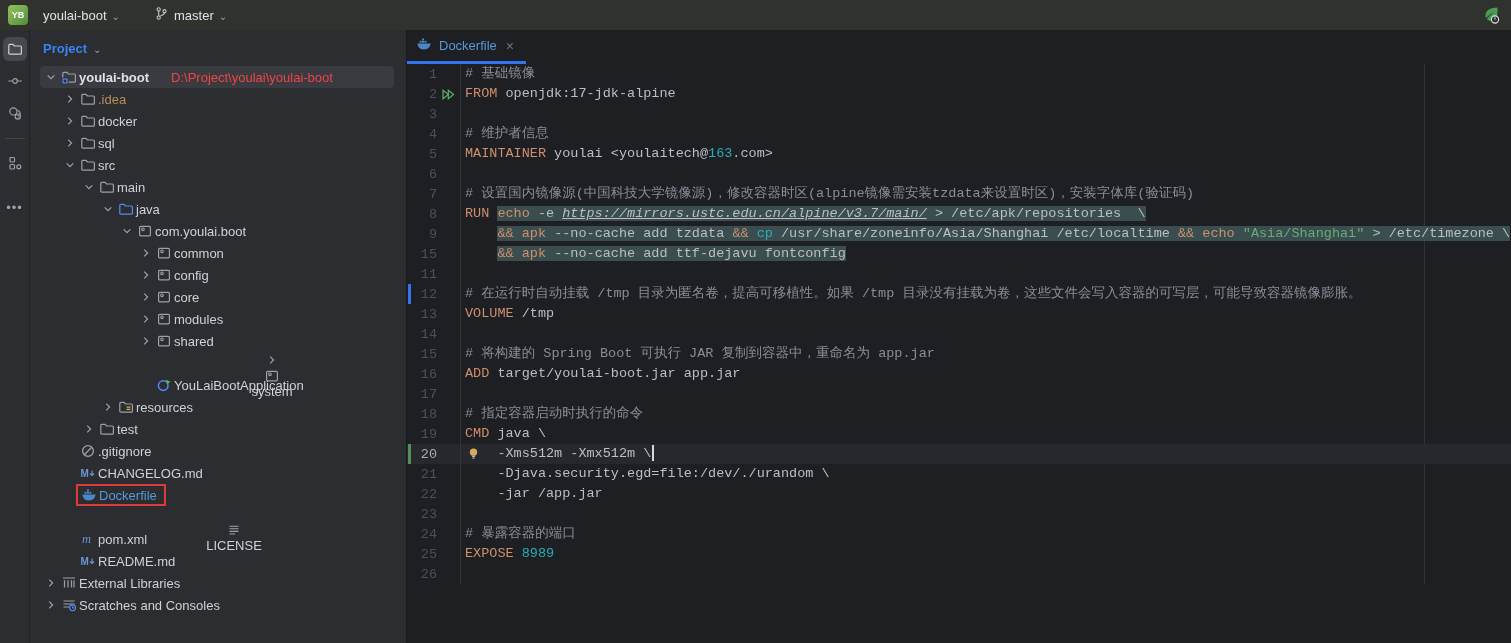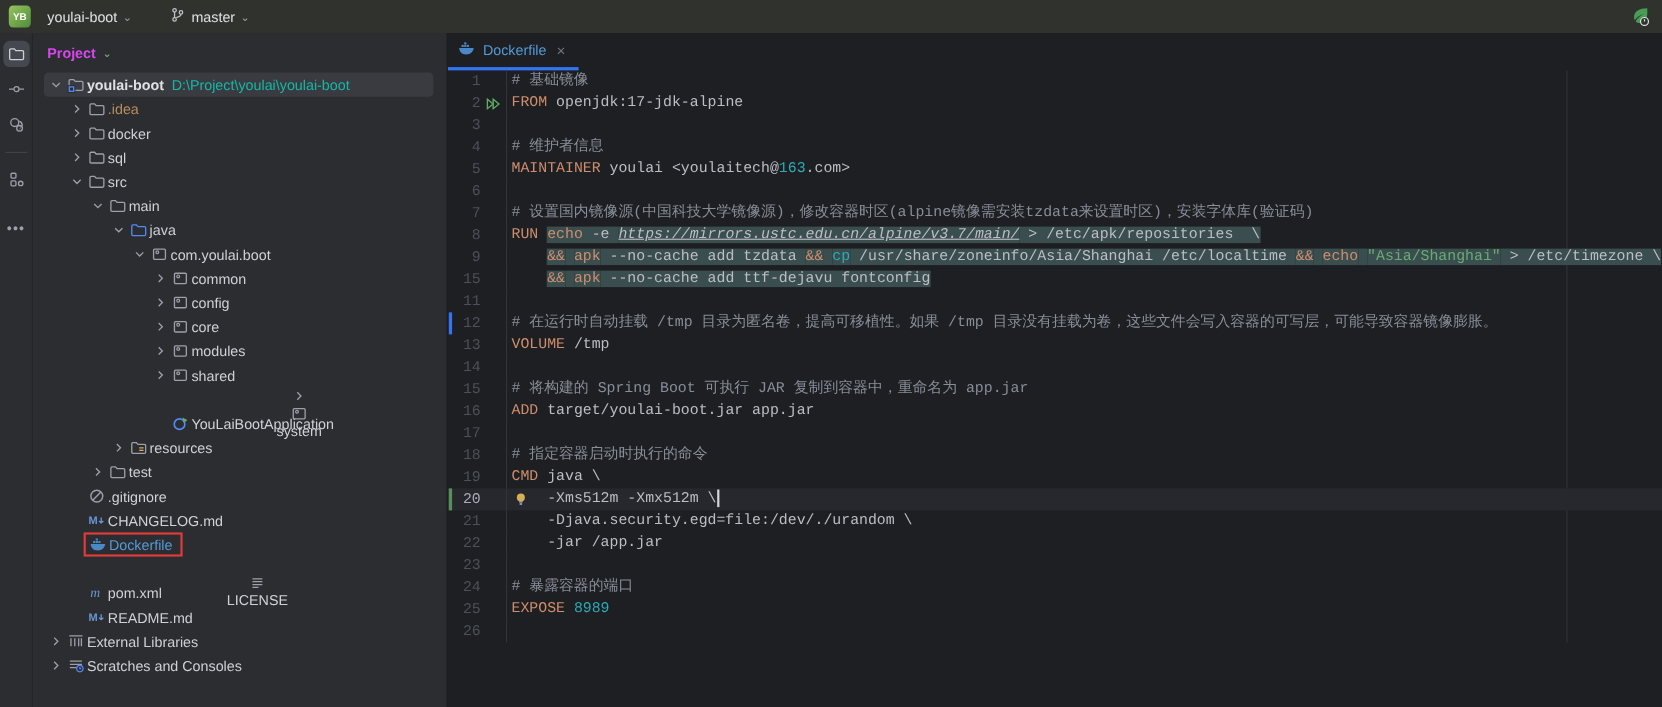--- a/index.html
+++ b/index.html
@@ -20,32 +20,32 @@
   
   .stripe { width:30px; background:#2B2D30; border-right:1px solid #222426; display:flex; flex-direction:column; align-items:center; padding-top:7px; flex:none; }
   .stripe .sitem { width:24px; height:24px; border-radius:6px; display:flex; align-items:center; justify-content:center; margin-bottom:8px; }
   .stripe .sitem.active { background:#45484E; }
   .stripe .sdiv { width:20px; height:1px; background:#43454A; margin:5px 0 12px; }
   .stripe .sitem.more { color:#9DA0A8; font-size:13px; letter-spacing:1px; margin-top:12px; }
 
   
   .panel { width:377px; background:#2B2D30; border-right:1px solid #1A1B1E; flex:none; overflow:hidden; }
   .panel-header { height:36px; display:flex; align-items:center; padding-left:13px; gap:6px; }
-  .panel-title { font-size:13px; font-weight:bold; color:#d946ef; }
+  .panel-title { font-size:13px; font-weight:bold; color:#3b82f6; }
   .tree { font-size:13px; }
   .trow { height:22px; display:flex; align-items:center; position:relative; white-space:nowrap; }
   .trow.selected::before { content:""; position:absolute; left:10px; right:12px; top:0; bottom:0; background:#393B40; border-radius:4px; }
   .trow > * { position:relative; }
   .chev { width:17px; height:16px; display:inline-flex; align-items:center; justify-content:center; flex:none; }
   .ticon { width:19px; height:16px; display:inline-flex; align-items:center; justify-content:center; flex:none; }
   .tlabel { color:#CFD1D6; margin-left:1px; }
   .tlabel.bold { font-weight:bold; color:#DFE1E5; }
   .t-ignored { color:#B98E5E; }
   .t-modified { color:#549AD6; }
-  .tpath { color:#14b8a6; margin-left:7px; }
+  .tpath { color:#ef4444; margin-left:22px; }
   .annotated { display:inline-flex; align-items:center; border:2px solid #E03B3B; padding:0 7px 0 1px; height:22px; margin-left:-2px; }
 
   
   .editor { flex:1; background:#1E1F22; position:relative; overflow:hidden; }
   .tabbar { height:34px; display:flex; align-items:stretch; }
   .tab { display:flex; align-items:center; gap:7px; padding:0 10px 0 9px; border-bottom:3px solid #3574F0; font-size:13px; }
   .tab-label { color:#549AD6; }
   .tab-close { color:#6F737A; font-size:14px; padding:0 2px; }
 
   .code-area { position:relative; font-family:"Liberation Mono","DejaVu Sans Mono", monospace; font-size:13.5px; }

